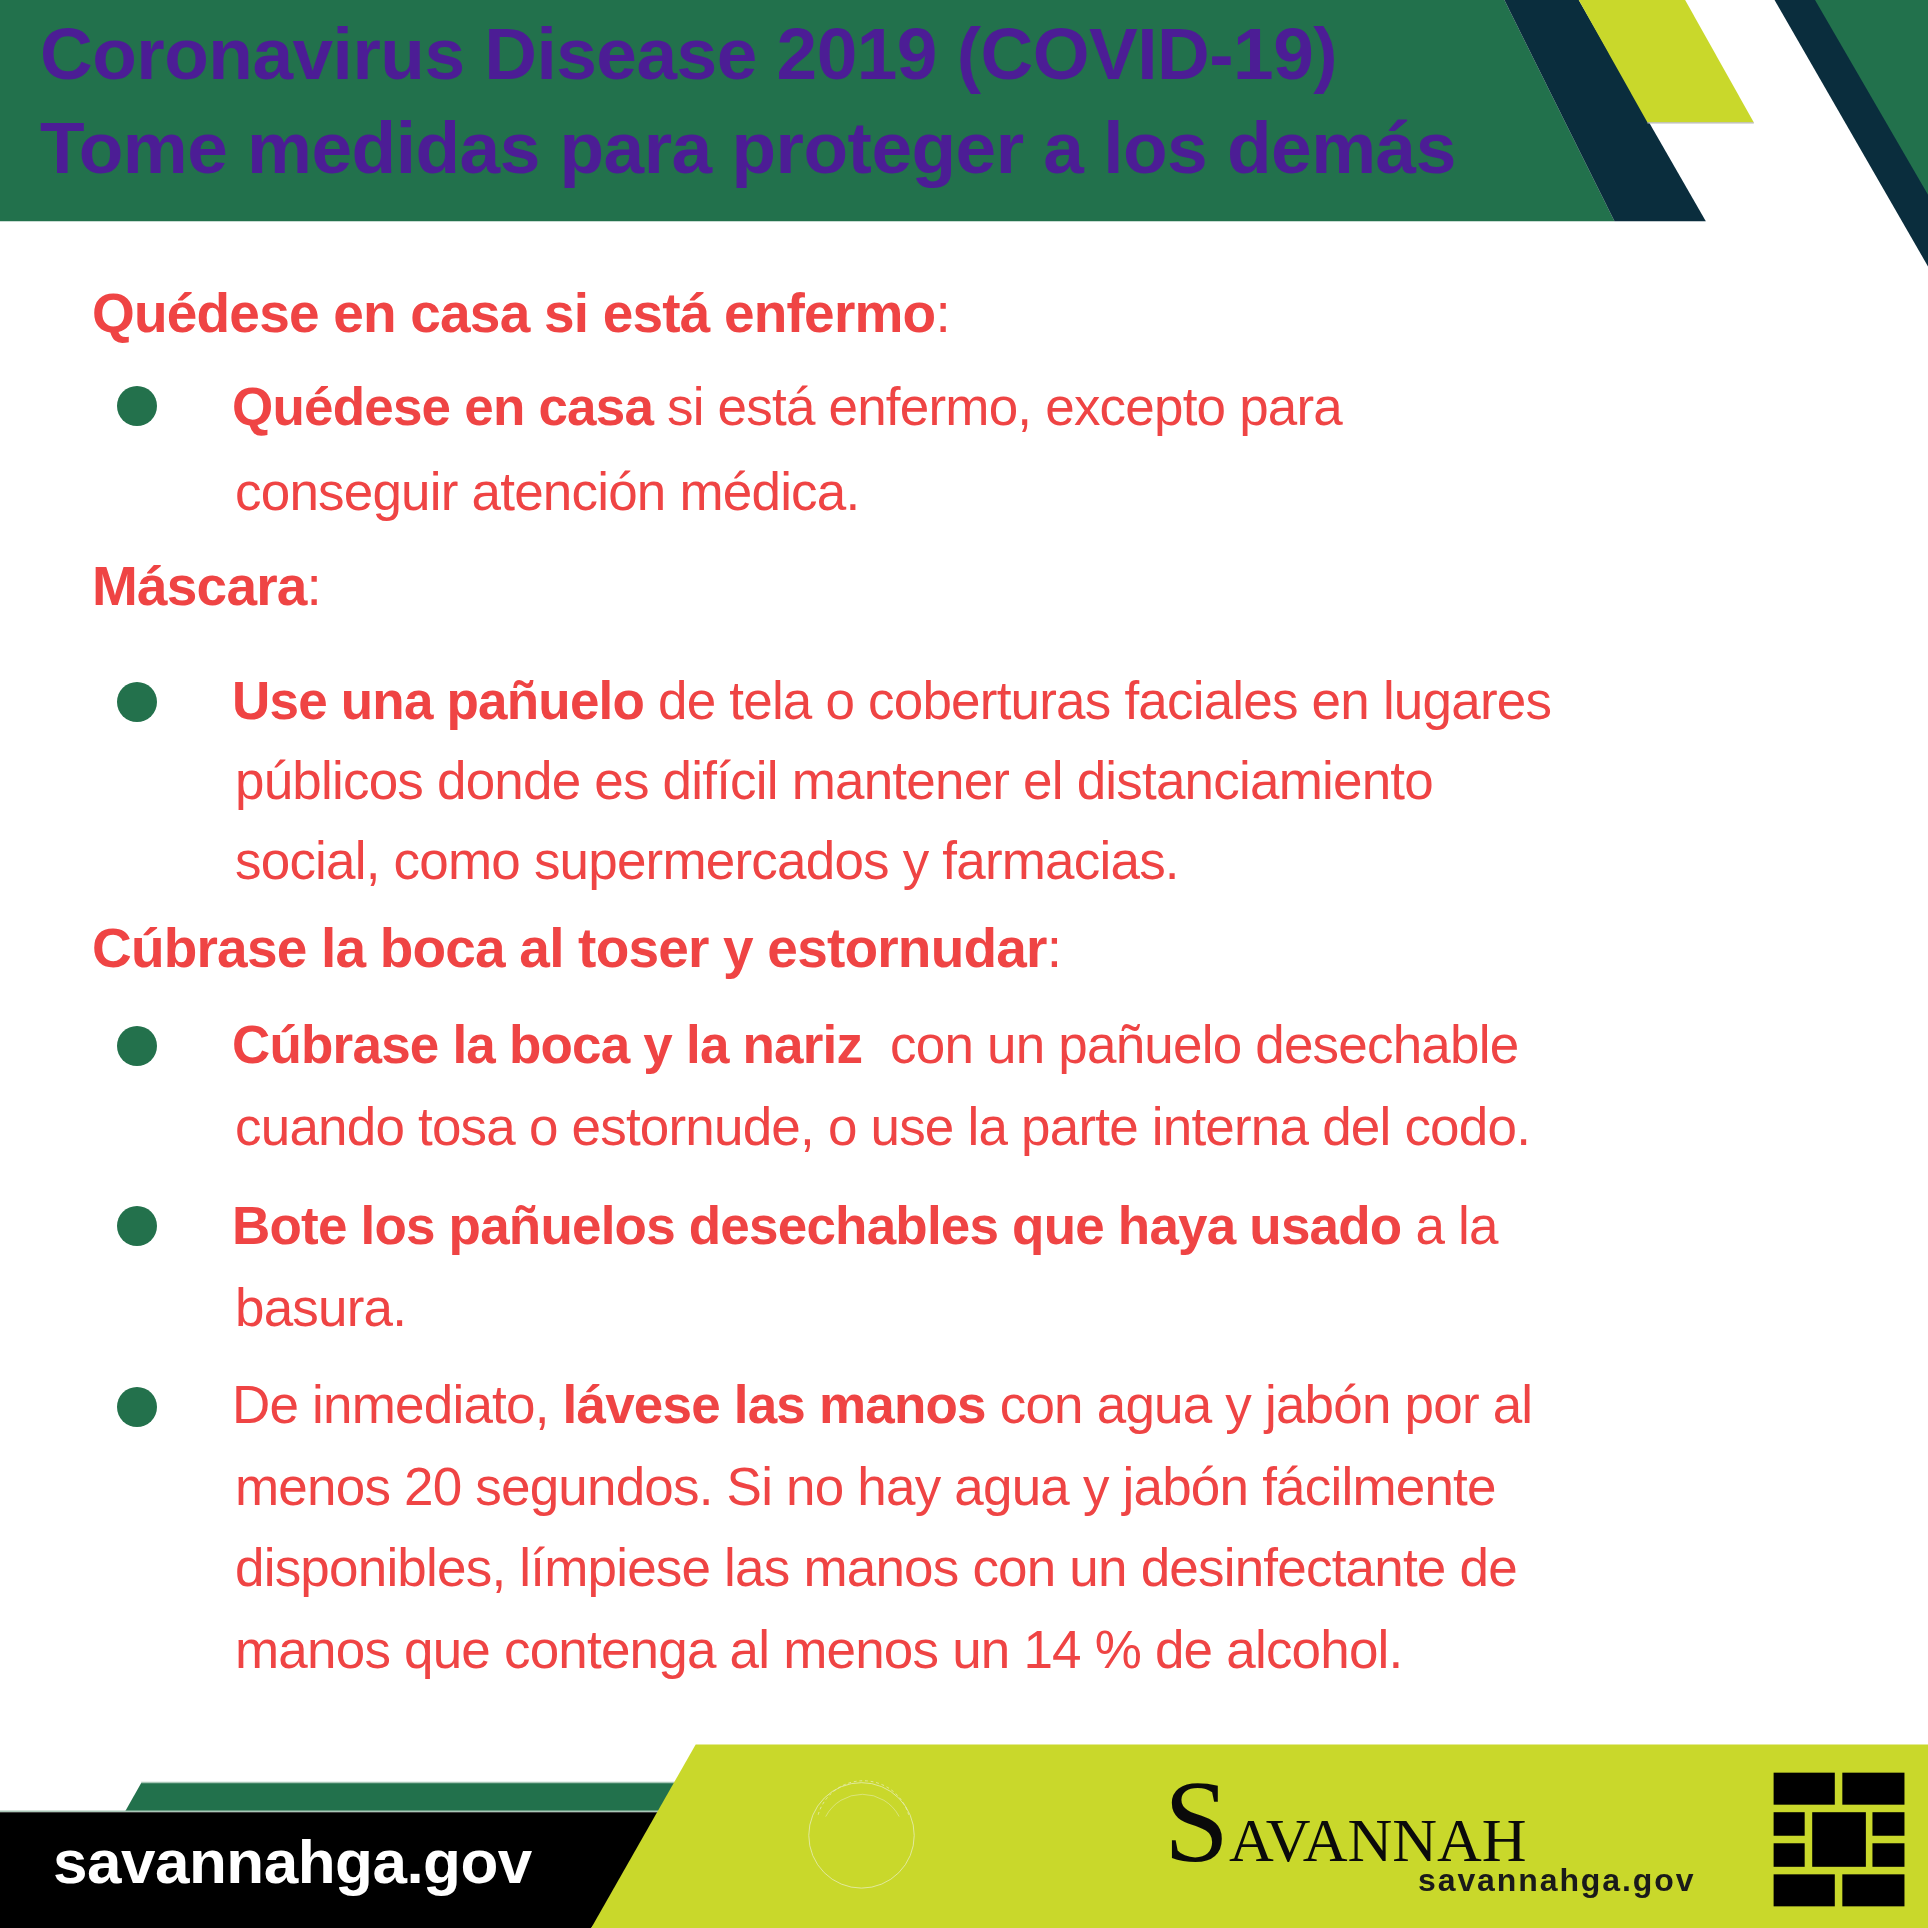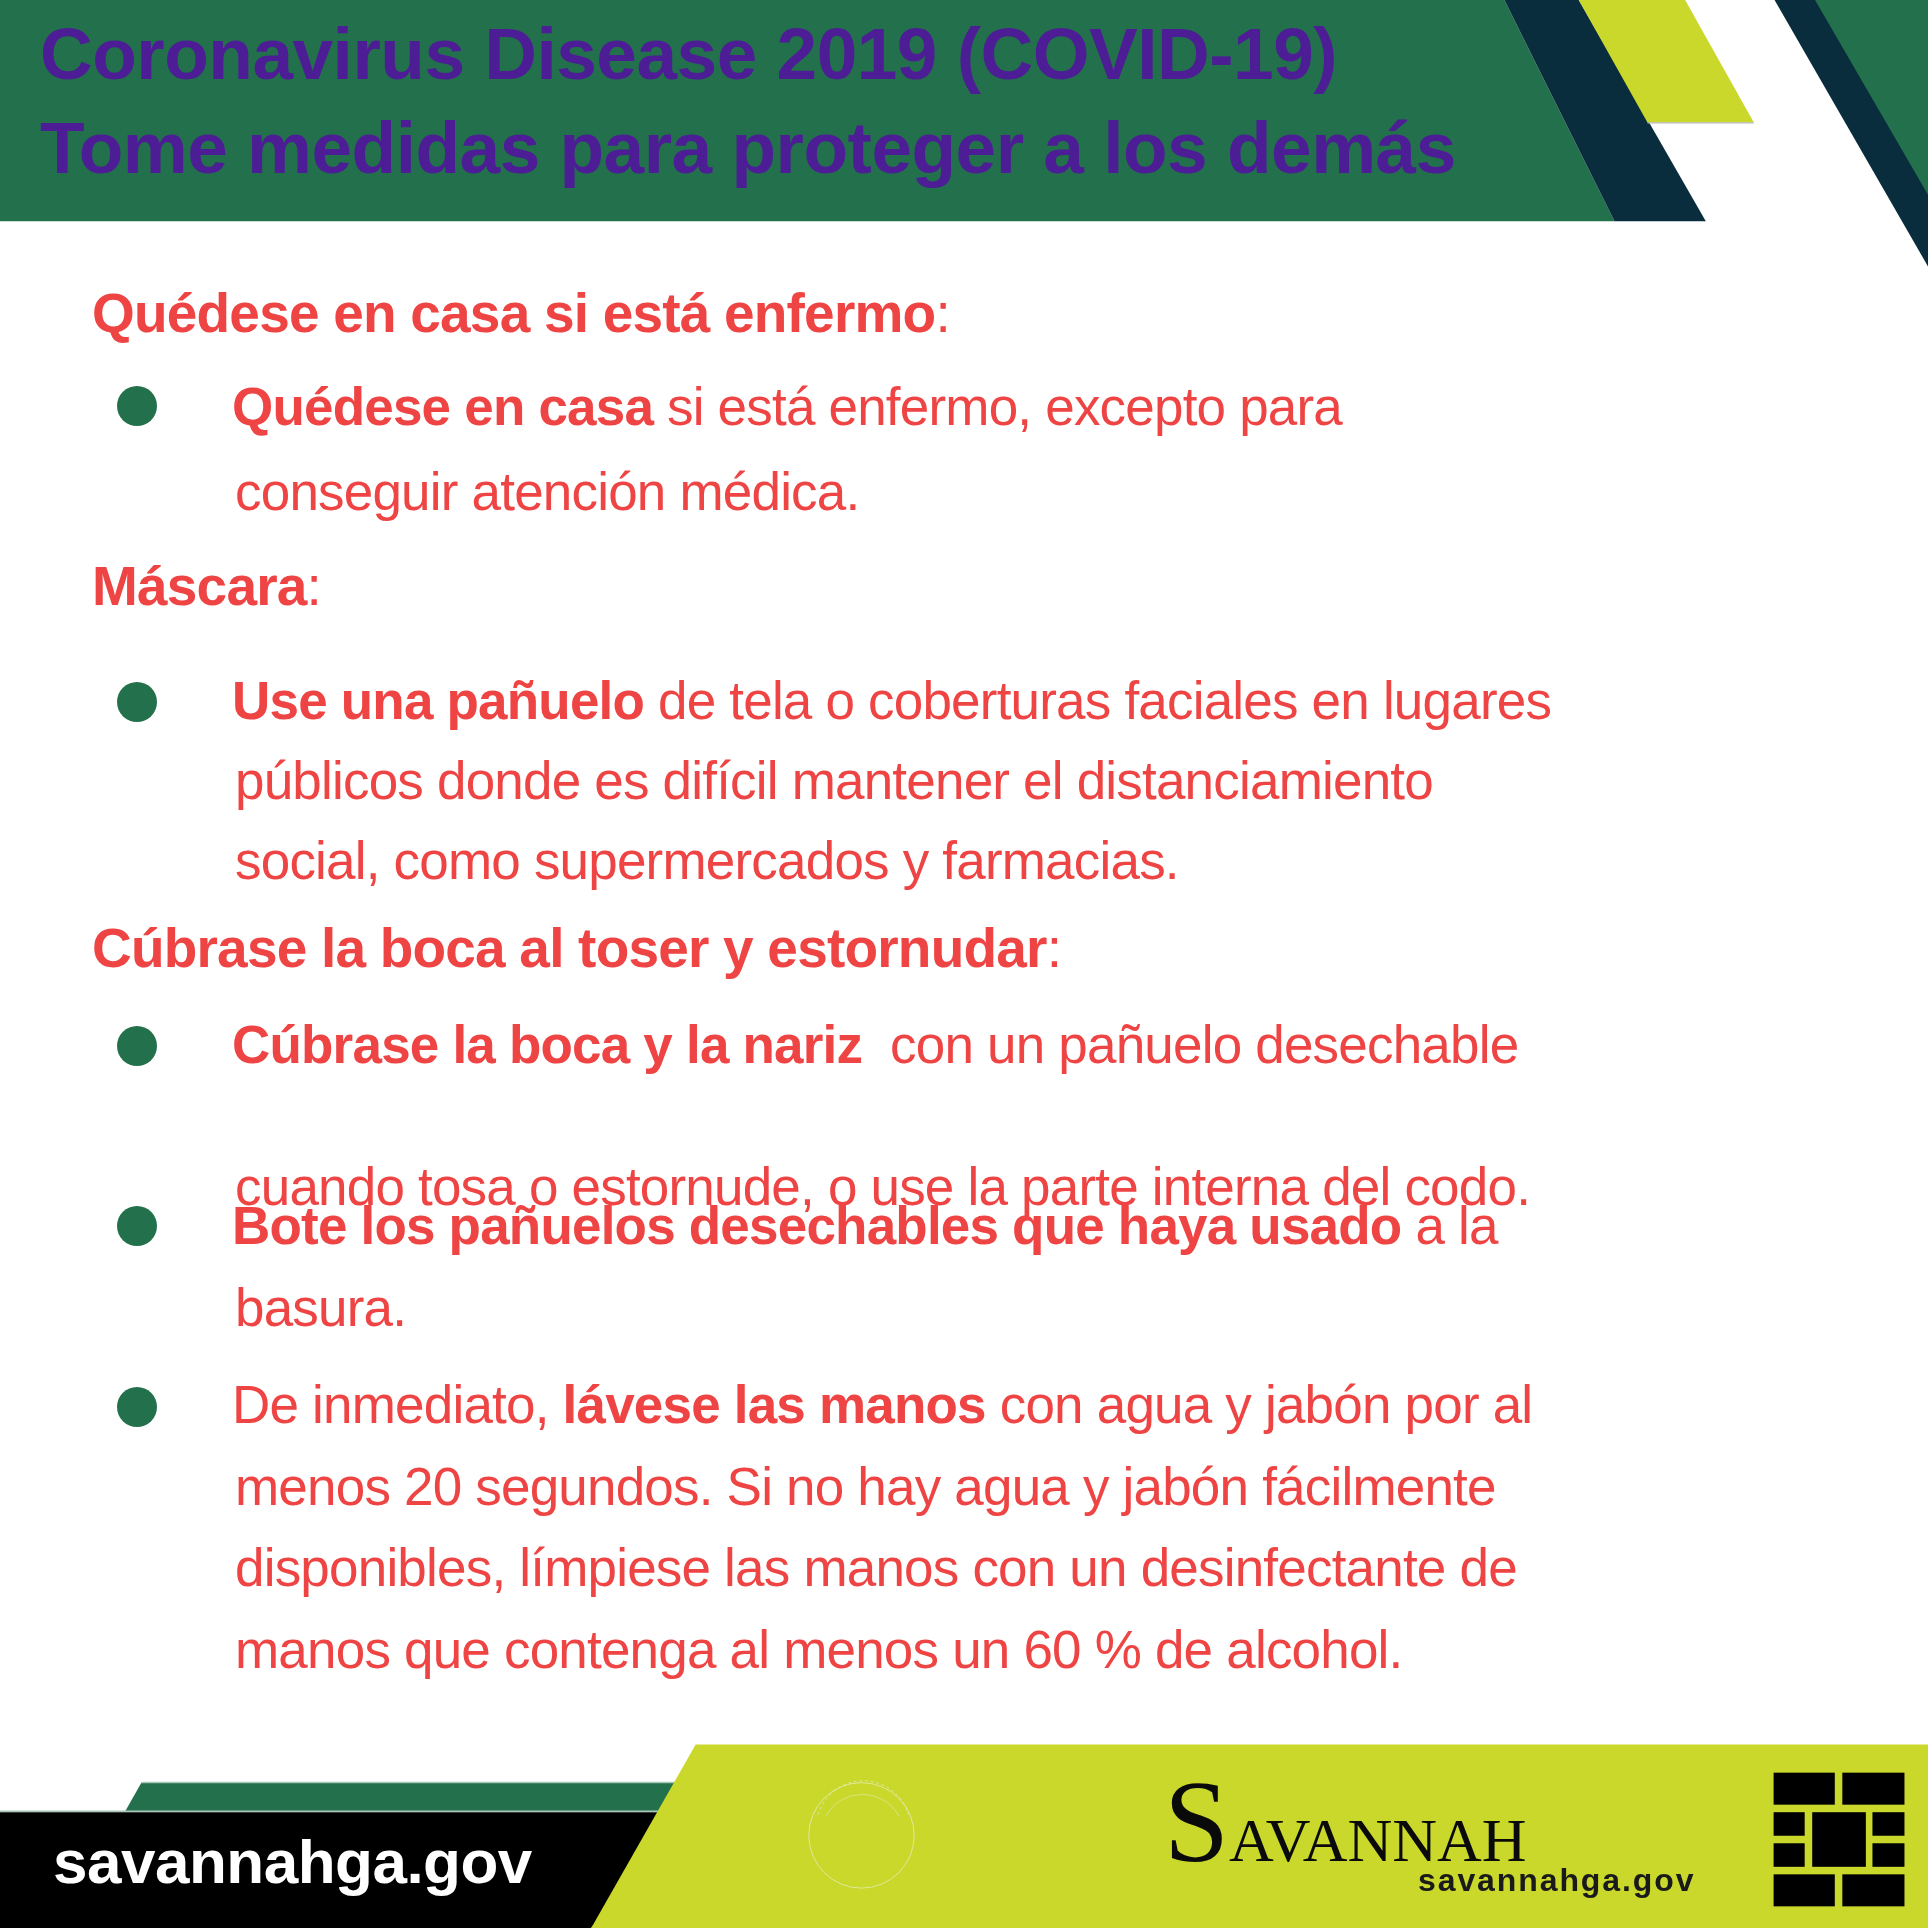--- a/index.html
+++ b/index.html
@@ -87,31 +87,31 @@
 <div class="line heading" style="top:559px"><span>Máscara</span><span class="colon">:</span></div>
 <div class="bullet" style="top:682px;background:#23714c"></div>
 <div class="line btext" style="top:674px"><b>Use una pañuelo</b><span> de tela o coberturas faciales en lugares</span></div>
 <div class="line btext cont" style="top:754px">públicos donde es difícil mantener el distanciamiento</div>
 <div class="line btext cont" style="top:834px">social, como supermercados y farmacias.</div>
 
 <div class="line heading" style="top:921px"><span>Cúbrase la boca al toser y estornudar</span><span class="colon">:</span></div>
 
 <div class="bullet" style="top:1026px;background:#23714c"></div>
 <div class="line btext" style="top:1018px"><b>Cúbrase la boca y la nariz</b><span style="white-space:pre">  con un pañuelo desechable</span></div>
-<div class="line btext cont" style="top:1160px">cuando tosa o estornude, o use la parte interna del codo.</div>
+<div class="line btext cont" style="top:1100px">cuando tosa o estornude, o use la parte interna del codo.</div>
 
 <div class="bullet" style="top:1206px;background:#23714c"></div>
 <div class="line btext" style="top:1199px"><b>Bote los pañuelos desechables que haya usado</b><span> a la</span></div>
 <div class="line btext cont" style="top:1281px">basura.</div>
 
 <div class="bullet" style="top:1387px;background:#23714c"></div>
 <div class="line btext" style="top:1378px"><span style="white-space:pre">De inmediato, </span><b>lávese las manos</b><span> con agua y jabón por al</span></div>
 <div class="line btext cont" style="top:1460px">menos 20 segundos. Si no hay agua y jabón fácilmente</div>
 <div class="line btext cont" style="top:1541px">disponibles, límpiese las manos con un desinfectante de</div>
-<div class="line btext cont" style="top:1623px">manos que contenga al menos un 60 % de alcohol.</div>
+<div class="line btext cont" style="top:1623px">manos que contenga al menos un 14 % de alcohol.</div>
 
 <div class="footer-url">savannahga.gov</div>
 
 <div class="logo-word"><span class="big">S</span><span class="rest">AVANNAH</span></div>
 <div class="logo-url">savannahga.gov</div>
 
 <svg class="logo-mark" width="1928" height="1928" viewBox="0 0 2048 2048" xmlns="http://www.w3.org/2000/svg" style="pointer-events:none">
   <g fill="#000">
     <rect x="1884" y="1883" width="65" height="34"></rect>
     <rect x="1957" y="1883" width="66" height="34"></rect>

